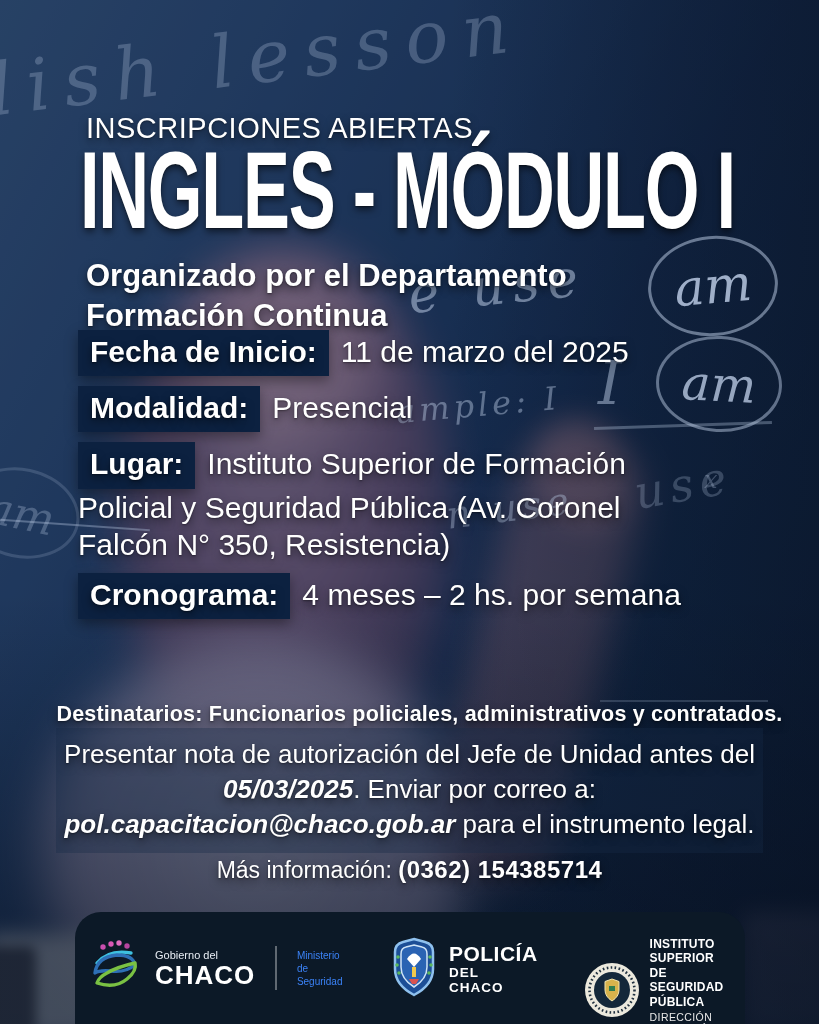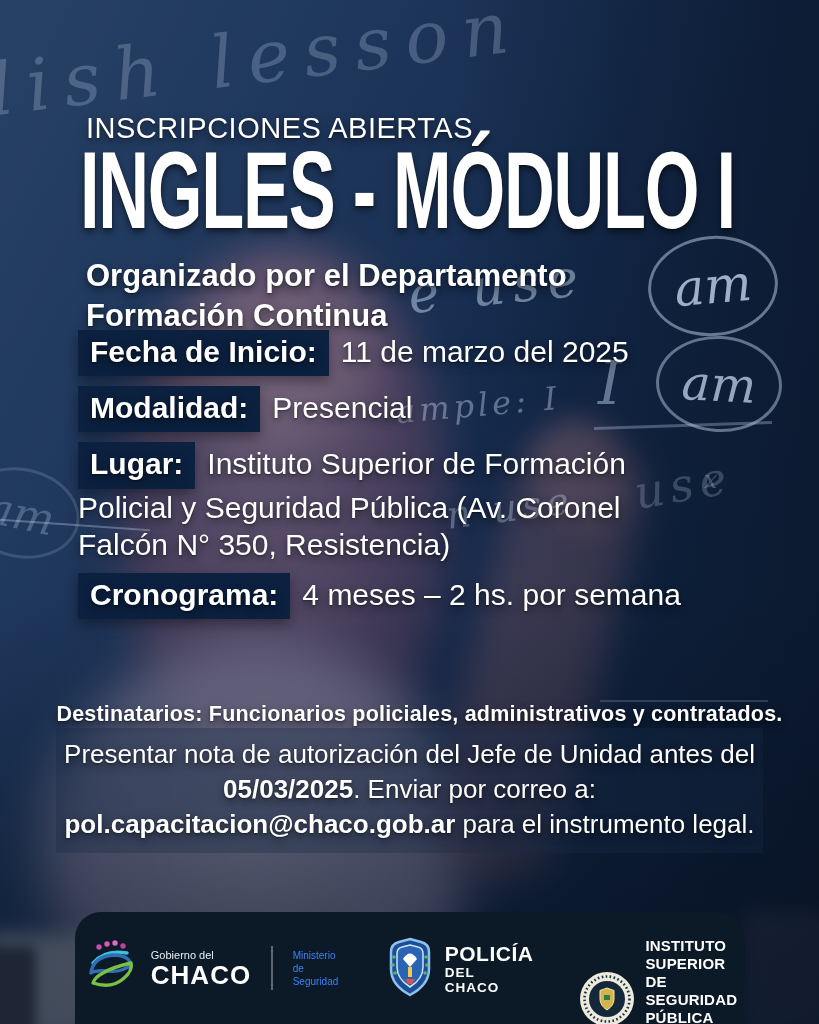--- a/index.html
+++ b/index.html
@@ -53,34 +53,34 @@
     transform:scaleX(.64);transform-origin:left top;white-space:nowrap;}
   .organizer{position:absolute;left:86px;top:256px;font-size:31px;font-weight:700;line-height:1.3;}
   .details{position:absolute;left:78px;top:330px;width:690px;font-size:30px;line-height:1.24;}
   .detail-row{margin-bottom:10px;}
   .dlabel{display:inline-block;background:#0c2140;padding:3px 12px 6px;font-weight:800;margin-right:12px;
     box-shadow:0 5px 12px rgba(0,0,0,.38);}
   .dvalue{font-weight:400;}
   .audience{position:absolute;left:0;right:0;top:702px;text-align:center;font-size:21.5px;font-weight:800;letter-spacing:.2px;padding-left:20px;}
   .note-panel{position:absolute;left:56px;right:56px;top:728px;padding:9px 6px 11px;text-align:center;
     background:rgba(24,42,72,.35);font-size:26px;line-height:1.35;}
-  .note-panel b{font-weight:800;}
+  .note-panel b{font-weight:800;font-style:italic;}
   .more-info{position:absolute;left:0;right:0;top:856px;text-align:center;font-size:23px;}
   .more-info b{font-weight:800;font-size:24px;letter-spacing:.5px;}
   
   .footer-card{position:absolute;left:75px;top:912px;width:670px;height:150px;background:#0c1927;border-radius:26px;
     display:flex;align-items:flex-start;justify-content:center;gap:46px;padding:25px 12px 0;box-sizing:border-box;}
   .logo-group{display:flex;align-items:center;gap:10px;}
   .gov-pre{font-size:11px;color:#e8edf4;margin-bottom:1px;}
   .gov-name{font-size:26px;font-weight:800;letter-spacing:1px;line-height:1;}
   .divider{width:2px;height:44px;background:rgba(255,255,255,.35);margin:0 10px;}
   .ministry{font-size:10px;line-height:1.3;color:#3b82f6;}
   .police-name{font-size:21px;font-weight:800;letter-spacing:.5px;line-height:1.05;}
   .police-sub{font-size:13.5px;font-weight:700;letter-spacing:1px;}
-  .inst-line{font-size:15px;font-weight:800;line-height:1.2;letter-spacing:.2px;}
+  .inst-line{font-size:12px;font-weight:800;line-height:1.2;letter-spacing:.2px;}
   .inst-sub{font-size:10.5px;font-weight:500;letter-spacing:.4px;color:#e9e9e9;margin-top:2px;}
 </style>
 </head>
 <body>
 
 <div class="page">
 
   <div class="blob hair"></div>
   <div class="blob hair-top"></div>
   <div class="blob shirt"></div>
@@ -134,20 +134,24 @@
     <p class="detail-row ts" style="margin:0;">
       <span class="dlabel">Cronograma:</span><span class="dvalue">4 meses – 2 hs. por semana</span>
     </p>
   </div>
 
   <div class="audience ts">Destinatarios: Funcionarios policiales, administrativos y contratados.</div>
   <div class="note-panel ts">
     <div>Presentar nota de autorización del Jefe de Unidad antes del</div>
     <div><b>05/03/2025</b><span>. Enviar por correo a:</span></div>
     <div><b>pol.capacitacion@chaco.gob.ar</b><span> para el instrumento legal.</span></div>
+  </div>
+  <div class="more-info ts">
+    <span>Más información:</span>
+    <b>(0362) 154385714</b>
   </div>
 
   <div class="footer-card">
 
     <div class="logo-group">
       <span>
         <svg width="58" height="58" viewBox="0 0 58 58">
           <circle cx="16" cy="10" r="2.7" fill="#c94fae"></circle>
           <circle cx="24" cy="7" r="2.7" fill="#d957b5"></circle>
           <circle cx="32" cy="6" r="2.7" fill="#e06cc0"></circle>

